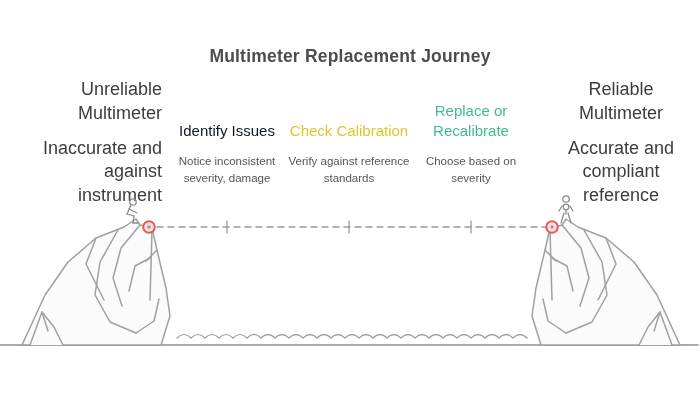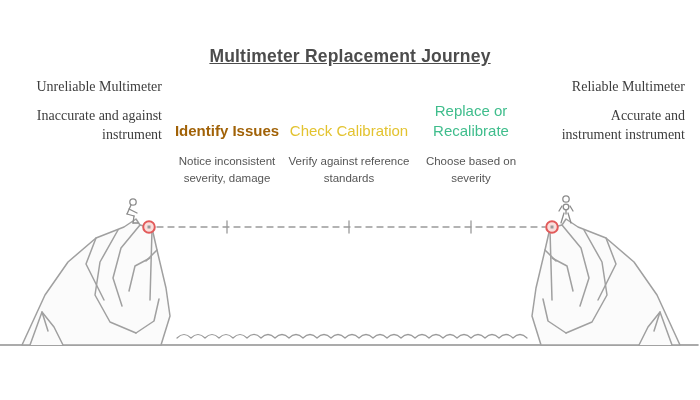--- a/index.html
+++ b/index.html
@@ -5,28 +5,28 @@
   html,body{margin:0;padding:0;}
   body{
     width:700px;height:400px;background:#ffffff;overflow:hidden;
     font-family:"Liberation Sans","DejaVu Sans",sans-serif;
     -webkit-font-smoothing:antialiased;
   }
   .stage{position:relative;width:700px;height:400px;background:#ffffff;}
 
   .title{
     position:absolute;top:46px;left:0;width:700px;text-align:center;
-    font-size:17.5px;font-weight:700;color:#4c4c4c;letter-spacing:.2px;text-decoration:underline;
+    font-size:17.5px;font-weight:700;color:#4c4c4c;letter-spacing:.2px;
   }
 
-  .endpoint{position:absolute;top:78px;color:#3d3d3d;font-size:14px;line-height:1.32;font-family:Liberation Serif, serif;}
+  .endpoint{position:absolute;top:78px;color:#3d3d3d;font-size:18px;line-height:1.32;}
   .endpoint .ep-title{margin:0 0 11px 0;}
   .endpoint .ep-desc{margin:0;}
   .endpoint.left{left:26px;width:136px;text-align:right;}
-  .endpoint.right{left:557px;width:128px;text-align:right;}
+  .endpoint.right{left:557px;width:128px;text-align:center;}
 
   .step{position:absolute;top:84px;width:132px;text-align:center;}
   .step .step-label{
     height:57px;display:flex;align-items:flex-end;justify-content:center;
     font-size:15px;font-weight:500;line-height:1.35;
   }
   .step .step-desc{
     margin-top:12px;font-size:11.5px;color:#565656;line-height:1.5;
   }
   .step.s0{left:161px;}
@@ -42,25 +42,25 @@
 
   <div class="title">Multimeter Replacement Journey</div>
 
   <div class="endpoint left">
     <p class="ep-title">Unreliable Multimeter</p>
     <p class="ep-desc">Inaccurate and against instrument</p>
   </div>
 
   <div class="endpoint right">
     <p class="ep-title">Reliable Multimeter</p>
-    <p class="ep-desc">Accurate and instrument instrument</p>
+    <p class="ep-desc">Accurate and compliant reference</p>
   </div>
 
   <div class="step s0">
-    <div class="step-label" style="color: #a16207; font-weight: bold;">Identify Issues</div>
+    <div class="step-label" style="color: #0f172a;">Identify Issues</div>
     <div class="step-desc">Notice inconsistent severity, damage</div>
   </div>
 
   <div class="step s1">
     <div class="step-label" style="color: rgb(227, 195, 48);">Check Calibration</div>
     <div class="step-desc">Verify against reference standards</div>
   </div>
 
   <div class="step s2">
     <div class="step-label" style="color: rgb(63, 189, 140);">Replace or Recalibrate</div>

